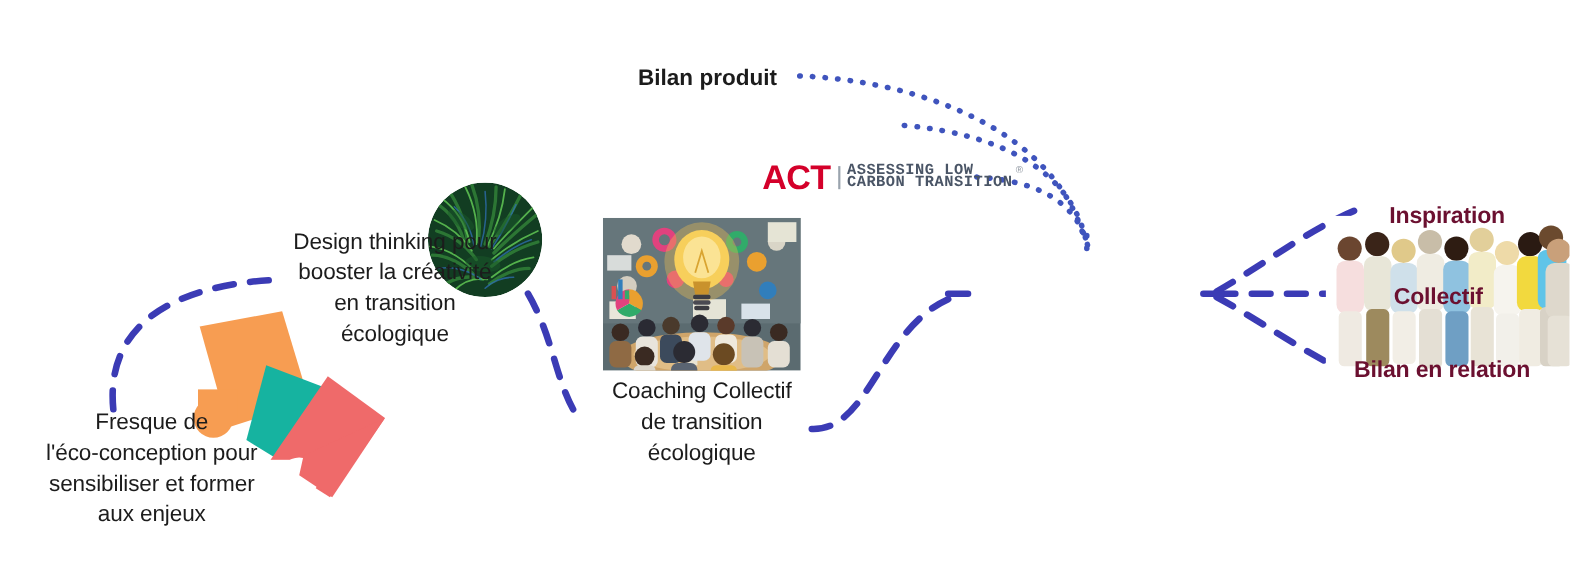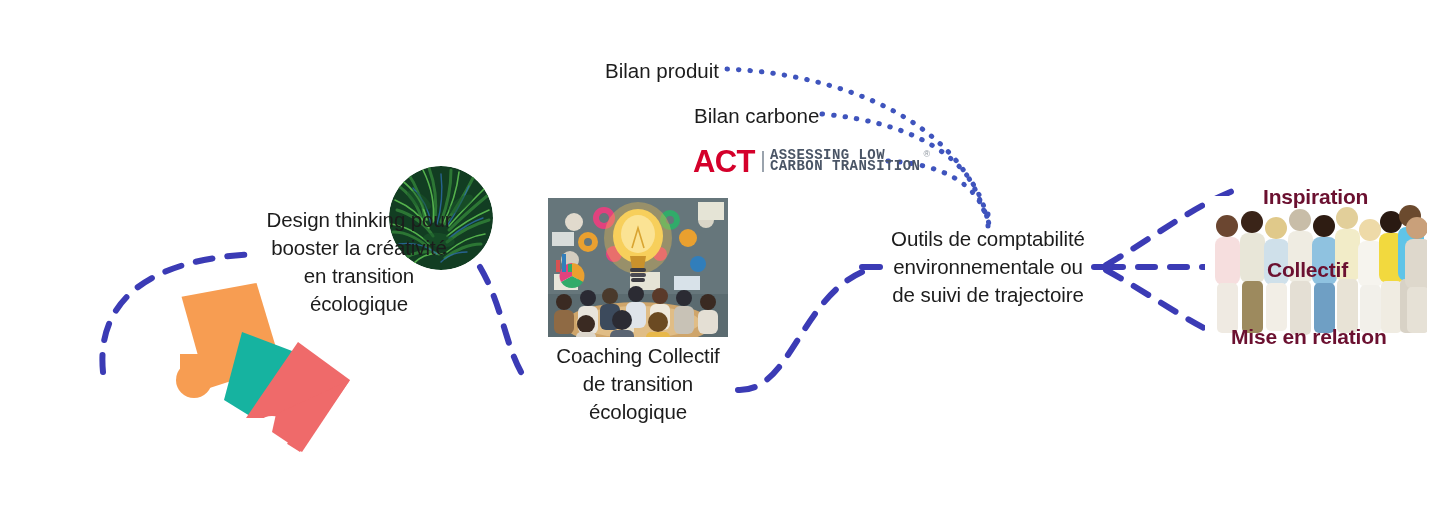--- a/index.html
+++ b/index.html
@@ -34,21 +34,21 @@
   #coaching-label{left:538px;top:342px;width:200px;}
 
   
   #outils-label{left:872px;top:225px;width:232px;}
 
   
   .src-label{
     position:absolute;color:#1c1c1c;font-size:20.5px;line-height:26px;
     text-align:right;white-space:nowrap;
   }
-  #src-bilan-produit{left:605px;top:58px;}
+  #src-bilan-produit{left:580px;top:58px;font-weight:bold;}
   #src-bilan-carbone{left:694px;top:103px;}
 
   
   #act-logo{
     position:absolute;left:693px;top:148px;
     display:flex;align-items:center;height:26px;
   }
   #act-logo .act-word{
     font-size:31px;font-weight:bold;color:#d4002a;
     letter-spacing:-0.6px;font-family:"Liberation Sans",sans-serif;
@@ -337,45 +337,45 @@
 
         <g>
             <circle cx="212" cy="32" r="11" fill="#c9a07a"></circle>
             <rect x="200" y="43" width="26" height="50" rx="8" fill="#ded8cc"></rect>
             <rect x="202" y="91" width="22" height="46" rx="5" fill="#e6e1d6"></rect>
           </g>
       </g>
     </svg>
   </div>
 
+  <div class="node-text" id="fresque-label">Fresque de
+l'éco-conception pour
+sensibiliser et former
+aux enjeux</div>
 
   <div class="node-text" id="design-label">Design thinking pour
 booster la créativité
 en transition
 écologique</div>
 
   <div class="node-text" id="coaching-label">Coaching Collectif
 de transition
 écologique</div>
 
-  <div class="node-text" id="outils-label">Outils de comptabilité
-environnementale ou
-de suivi de trajectoire</div>
 
   <div class="src-label" id="src-bilan-produit">Bilan produit</div>
 
-  <div class="src-label" id="src-bilan-carbone">Bilan carbone</div>
 
   <div id="act-logo">
     <span class="act-word">ACT</span>
     <span class="act-rule"></span>
     <span class="act-tag">ASSESSING LOW
 CARBON TRANSITION</span>
     <span class="act-reg">®</span>
   </div>
 
   <div class="right-label" id="lbl-inspiration">Inspiration</div>
 
   <div class="right-label" id="lbl-formation">Collectif</div>
 
-  <div class="right-label" id="lbl-mise">Mise en relation</div>
+  <div class="right-label" id="lbl-mise">Bilan en relation</div>
 
 </div>
 
 </body></html>

